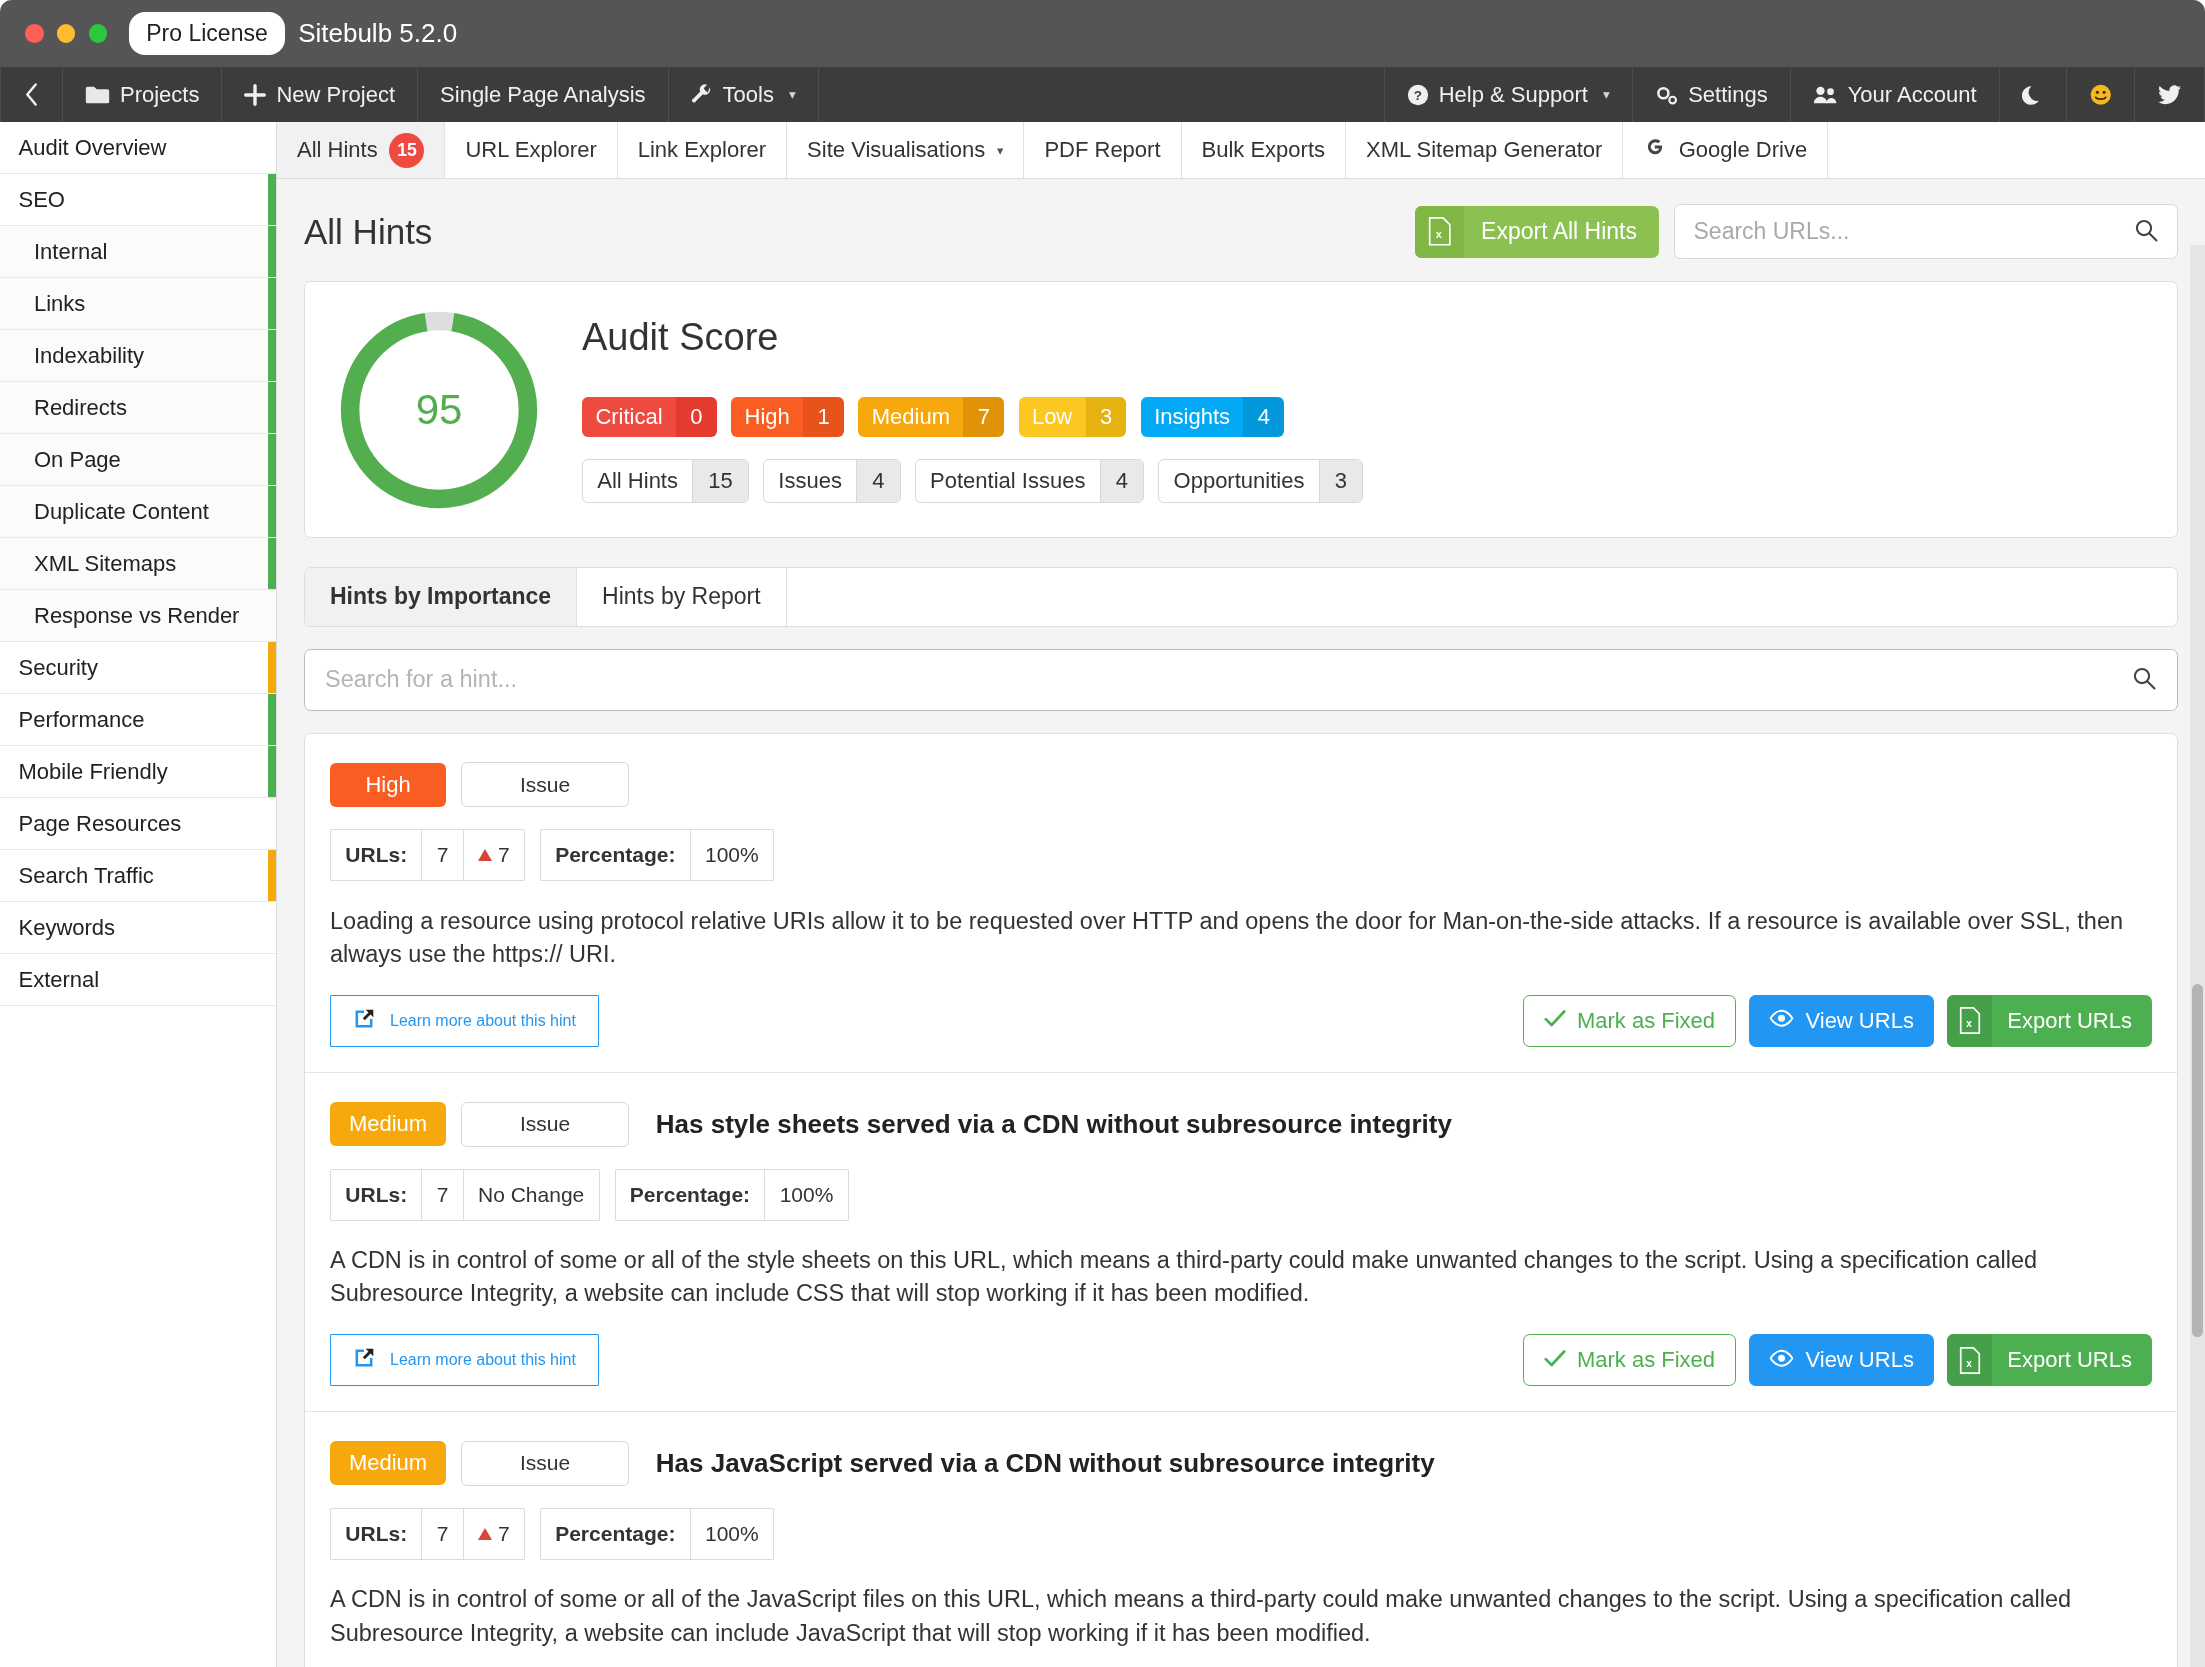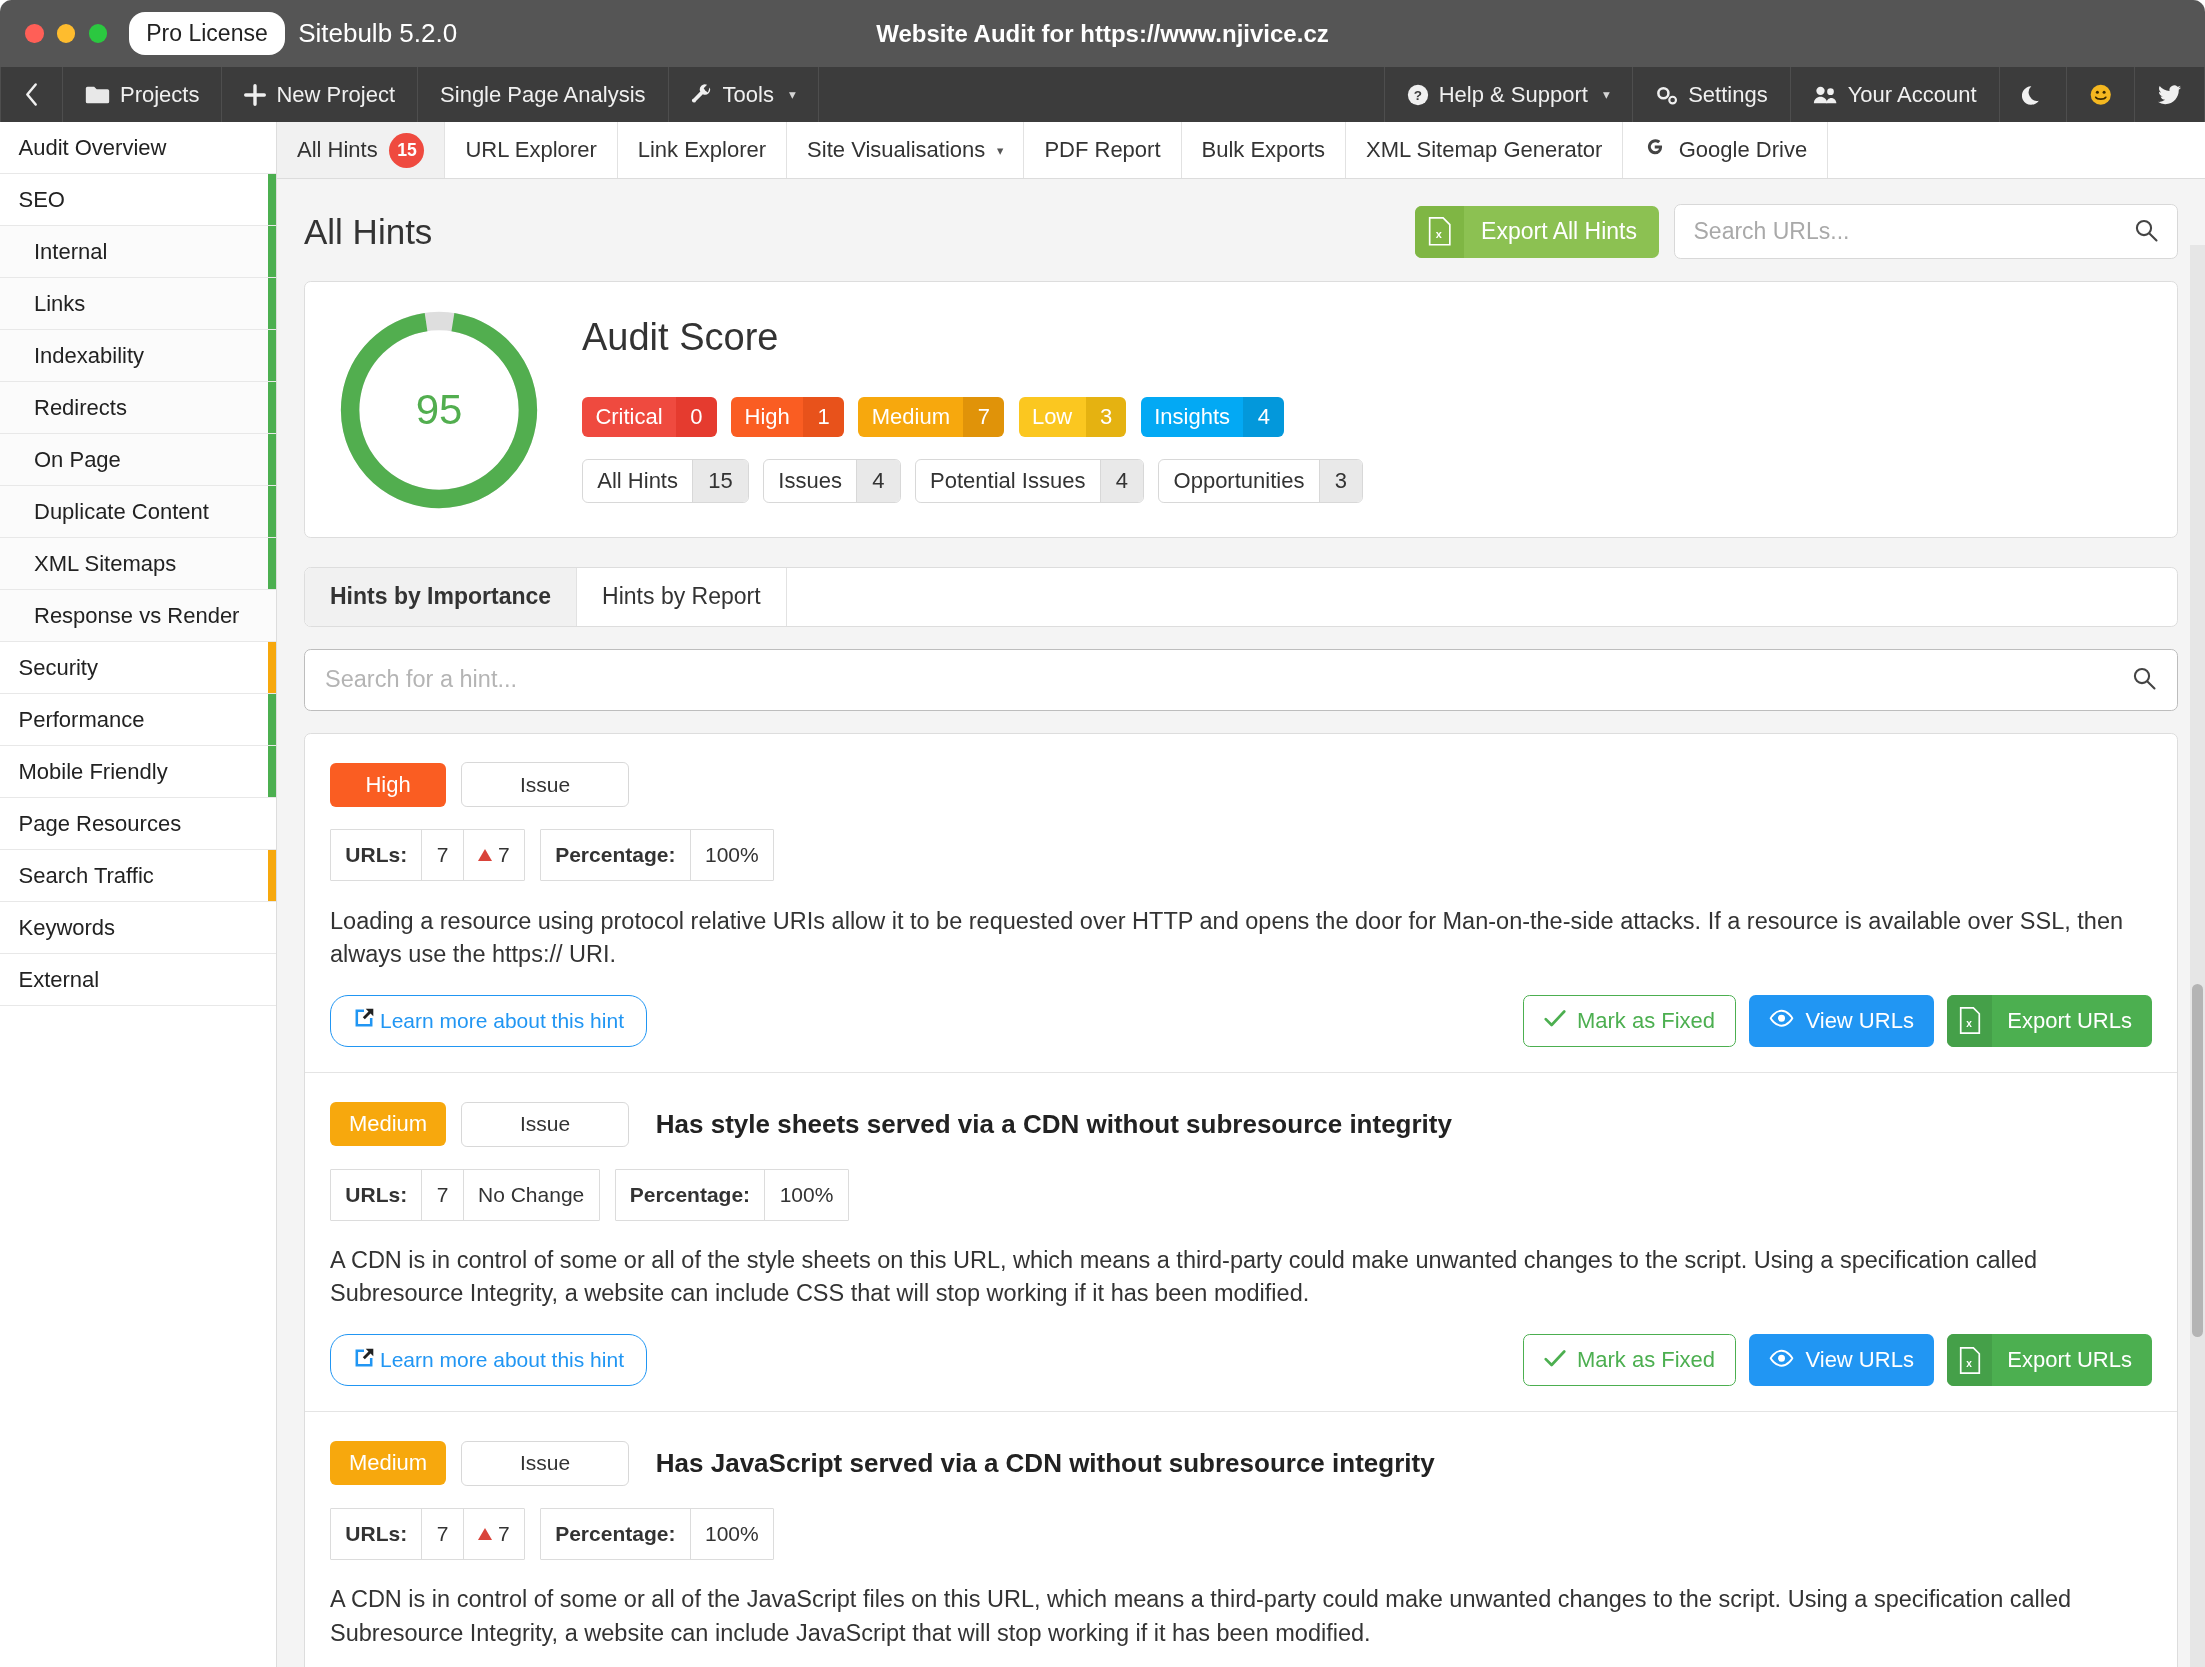--- a/index.html
+++ b/index.html
@@ -284,24 +284,24 @@
   }
 
   .hint-desc {
     margin-top: 23.5px;
     font-size: 23.5px; line-height: 1.42; color: #333333;
     max-width: 1864px;
   }
 
   .hint-actions { display: flex; align-items: center; margin-top: 23.5px; }
   .btn-learn {
-    display: flex; align-items: center; gap: 5px;
+    display: flex; align-items: center; gap: 15px;
     height: 52px; padding: 0 22px;
-    border: 0.8px solid #2196f3; border-radius: 18px;
-    color: #2196f3; font-size: 21px; background: #fff; cursor: pointer;
+    border: 0.8px solid #2196f3; border-radius: 1px;
+    color: #2196f3; font-size: 16px; background: #fff; cursor: pointer;
   }
   .act-right { margin-left: auto; display: flex; align-items: stretch; gap: 13.4px; }
   .btn-fixed {
     display: flex; align-items: center; gap: 11px;
     height: 52px; padding: 0 20px;
     border: 0.8px solid #4caf50; border-radius: 6.7px;
     background: #fff; color: #4caf50; font-size: 22px; cursor: pointer;
   }
   .btn-view {
     display: flex; align-items: center; gap: 11px;
@@ -334,21 +334,20 @@
 <body>
 
 <div class="titlebar">
   <div class="traffic">
     <div class="dot red"></div>
     <div class="dot amber"></div>
     <div class="dot green"></div>
   </div>
   <div class="pro-license">Pro License</div>
   <div class="app-title">Sitebulb 5.2.0</div>
-  <div class="audit-title">Website Audit for https://www.njivice.cz</div>
 </div>
 
 <div class="navbar">
   <div class="nav-item first">
     <span class="nav-icon">
       <svg width="17" height="25" viewBox="0 0 20 30">
           <path d="M15 3 L5 15 L15 27" stroke="#f0f0f0" stroke-width="3" fill="none" stroke-linecap="round" stroke-linejoin="round"></path>
         </svg>
     </span>
   </div>

